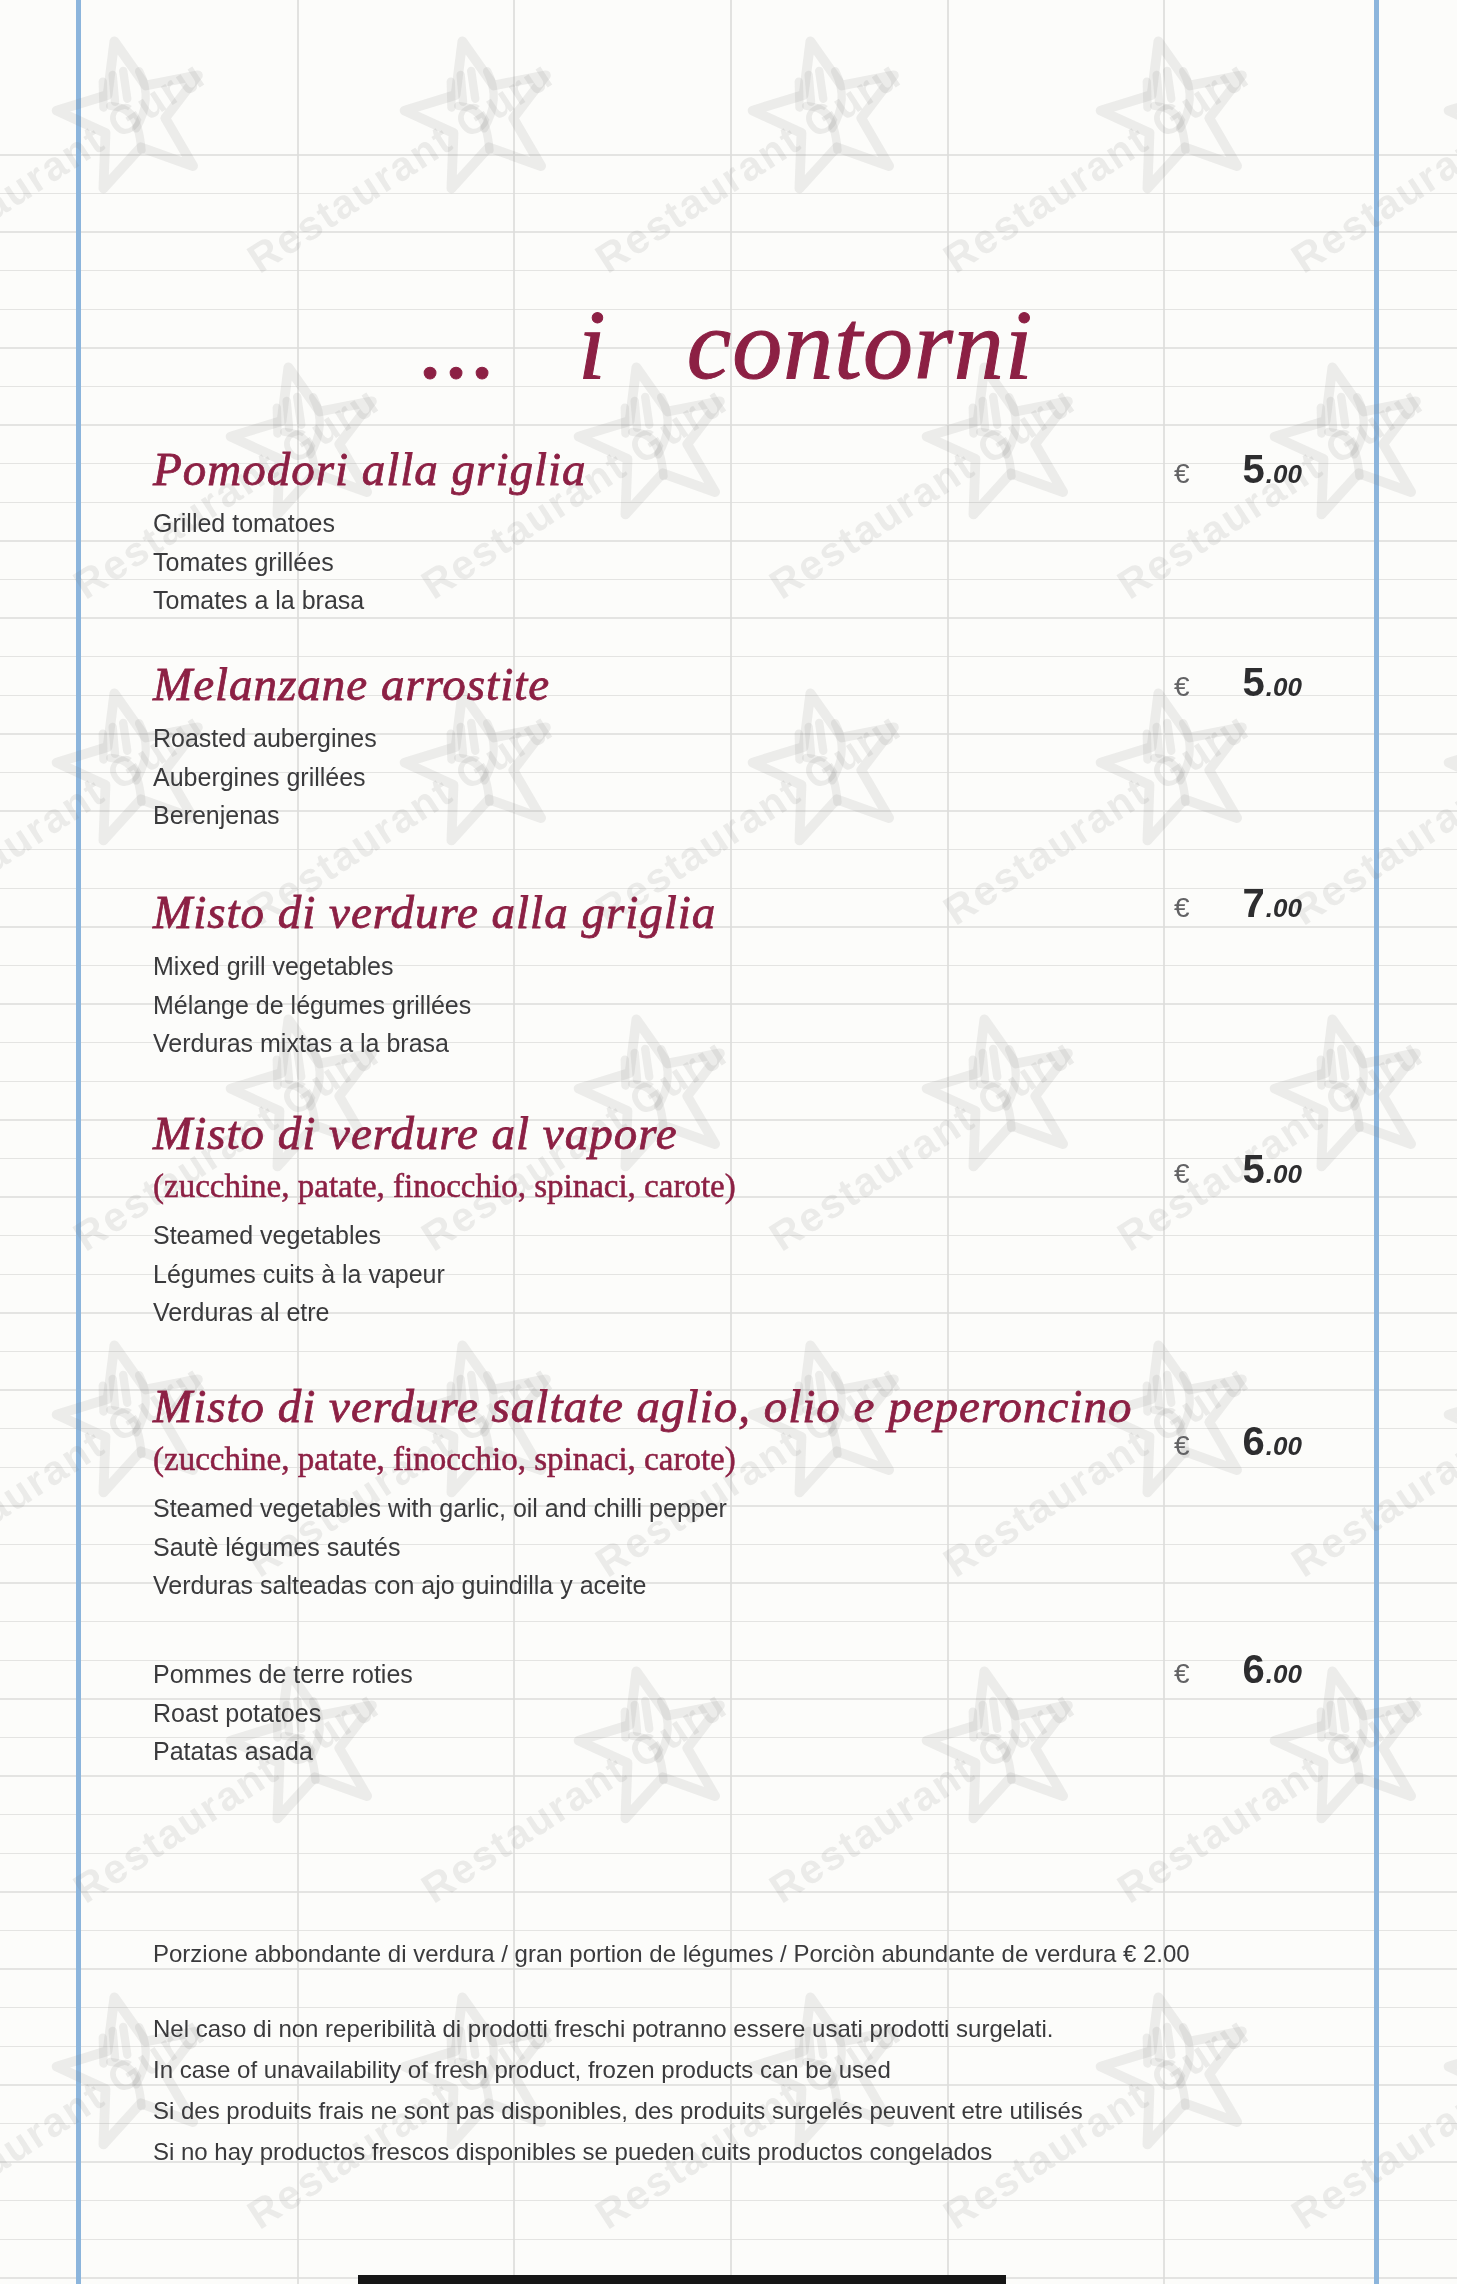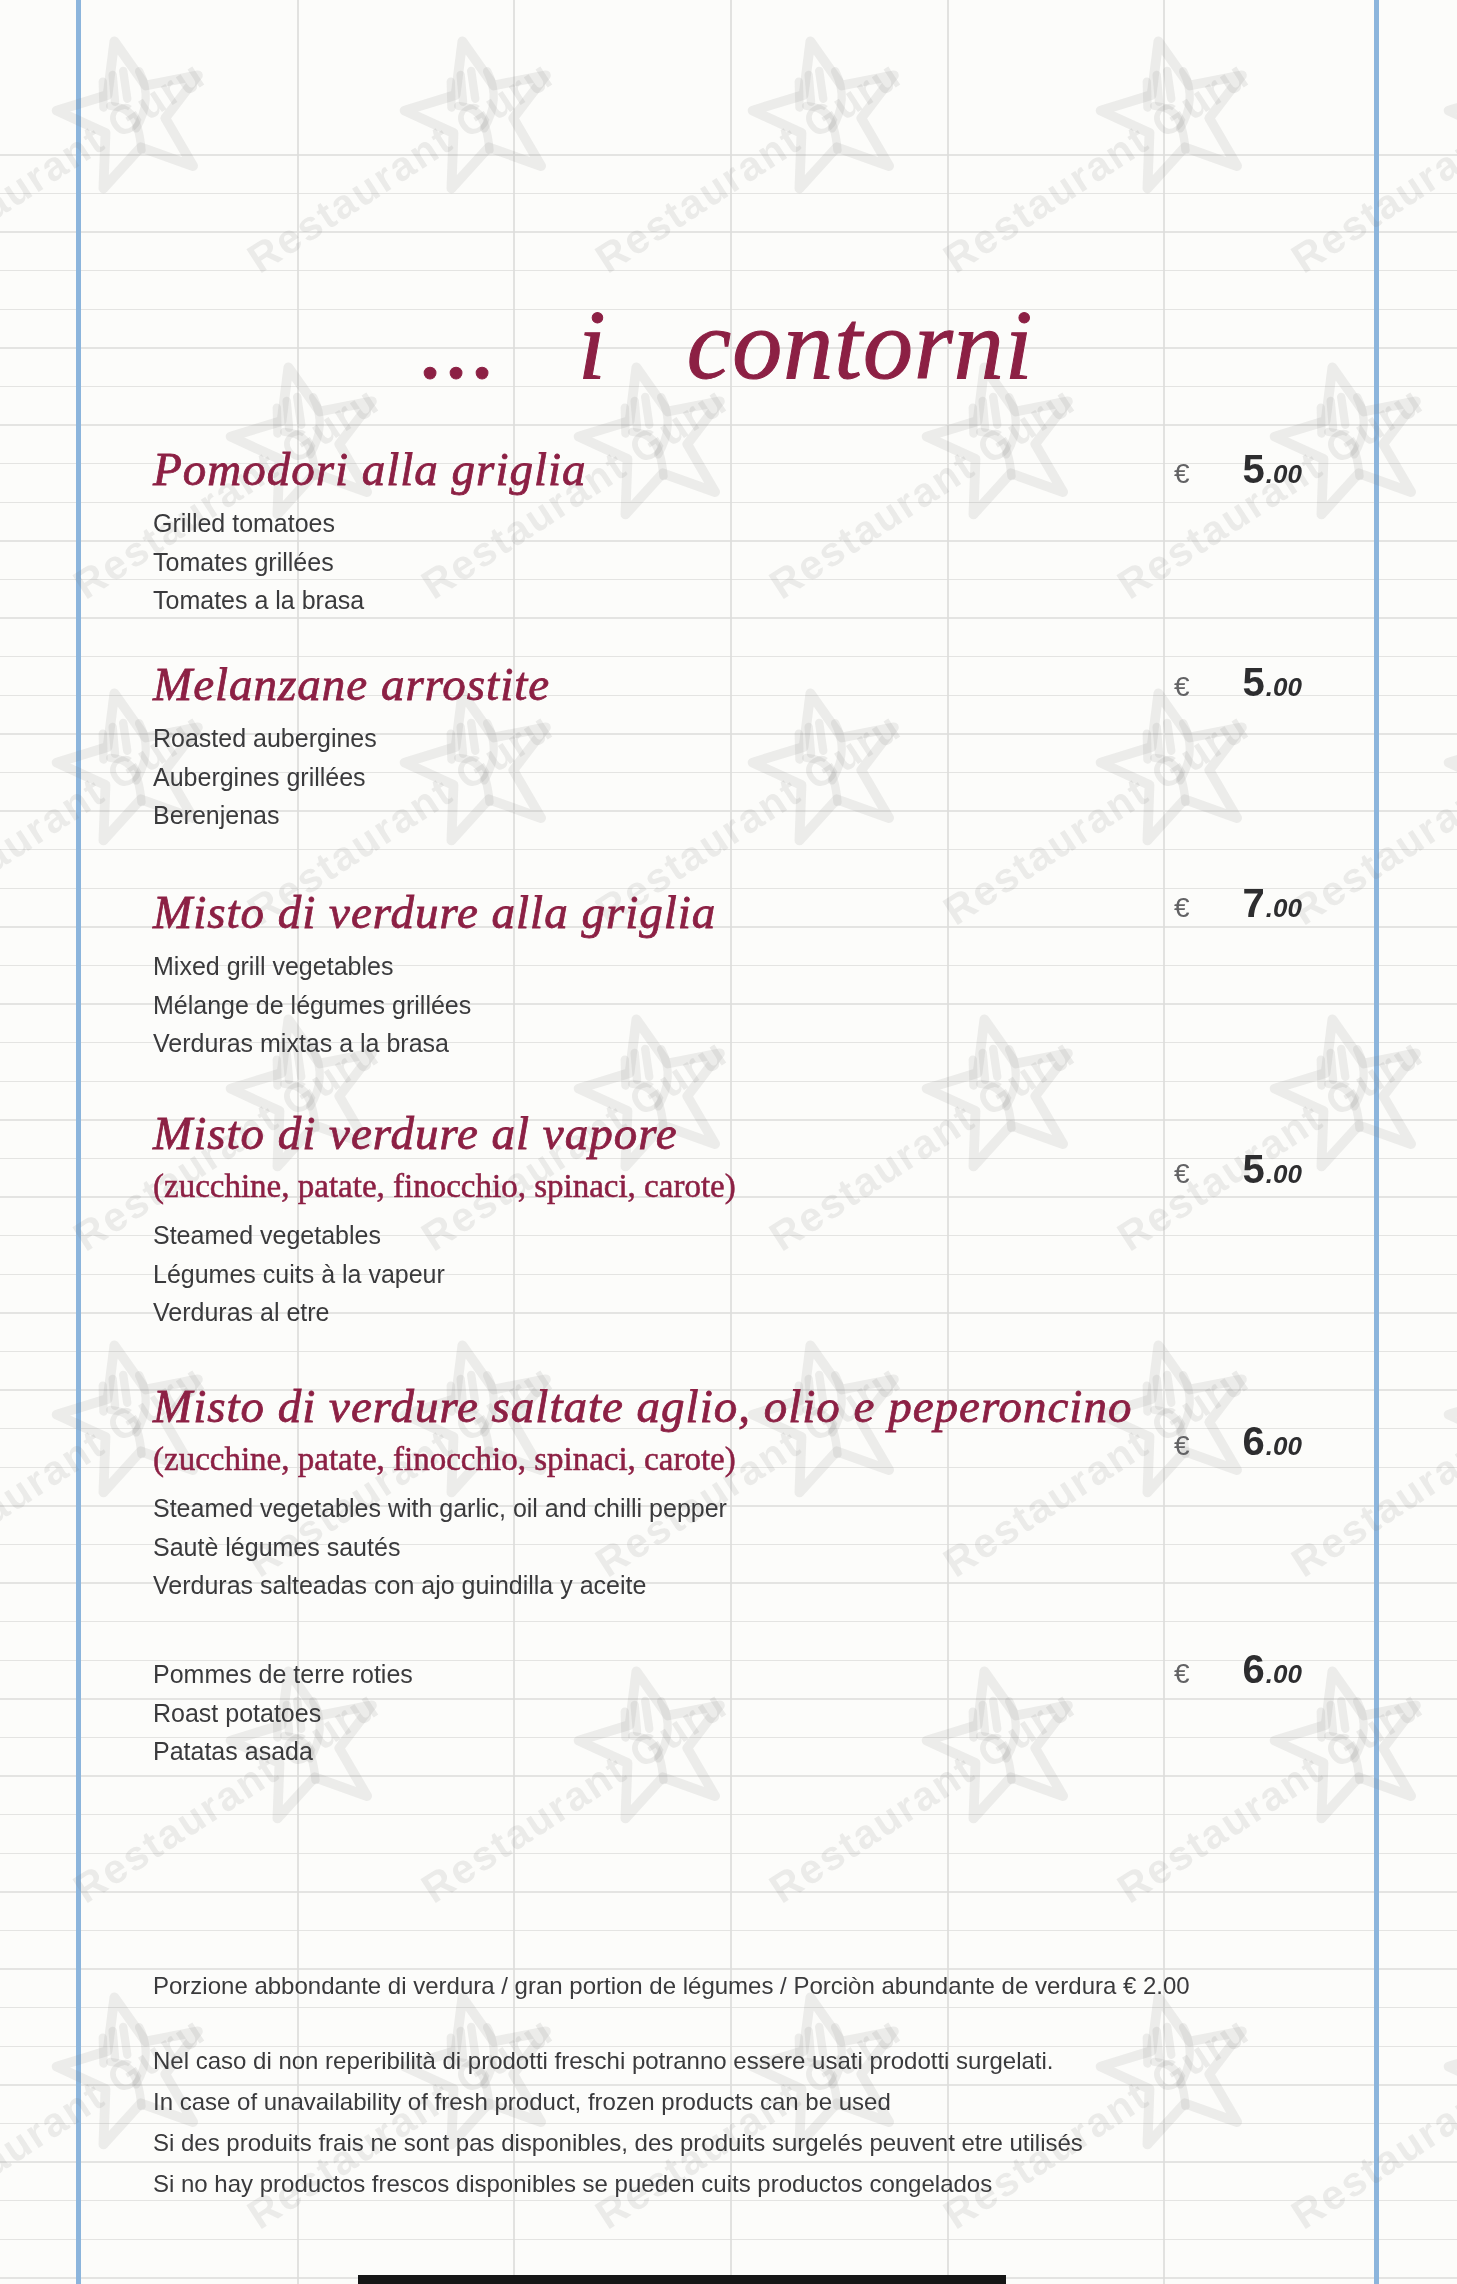--- a/index.html
+++ b/index.html
@@ -45,21 +45,21 @@
 
   
   .price{position:absolute;left:1174px;width:128px;display:flex;
     justify-content:space-between;align-items:baseline;}
   .price .euro{font-size:28px;color:var(--euro-symbol);}
   .price .num{display:flex;align-items:baseline;color:var(--price-text);}
   .price .amount{font-size:40px;letter-spacing:1px;font-weight:bold;}
   .price .cents{font-size:26px;font-weight:bold;font-style:italic;}
 
   
-  .note{position:absolute;left:153px;font-size:24px;color:var(--body-text);white-space:nowrap;margin-top:32px;}
+  .note{position:absolute;left:153px;font-size:24px;color:var(--body-text);white-space:nowrap;}
   .frozen .line{line-height:41px;}
 
   .bottom-bar{position:absolute;left:358px;top:2275px;width:648px;height:9px;background:#161616;}
 </style>
 </head>
 <body>
 
 <div class="page">
 
   <div class="hrules"></div>

